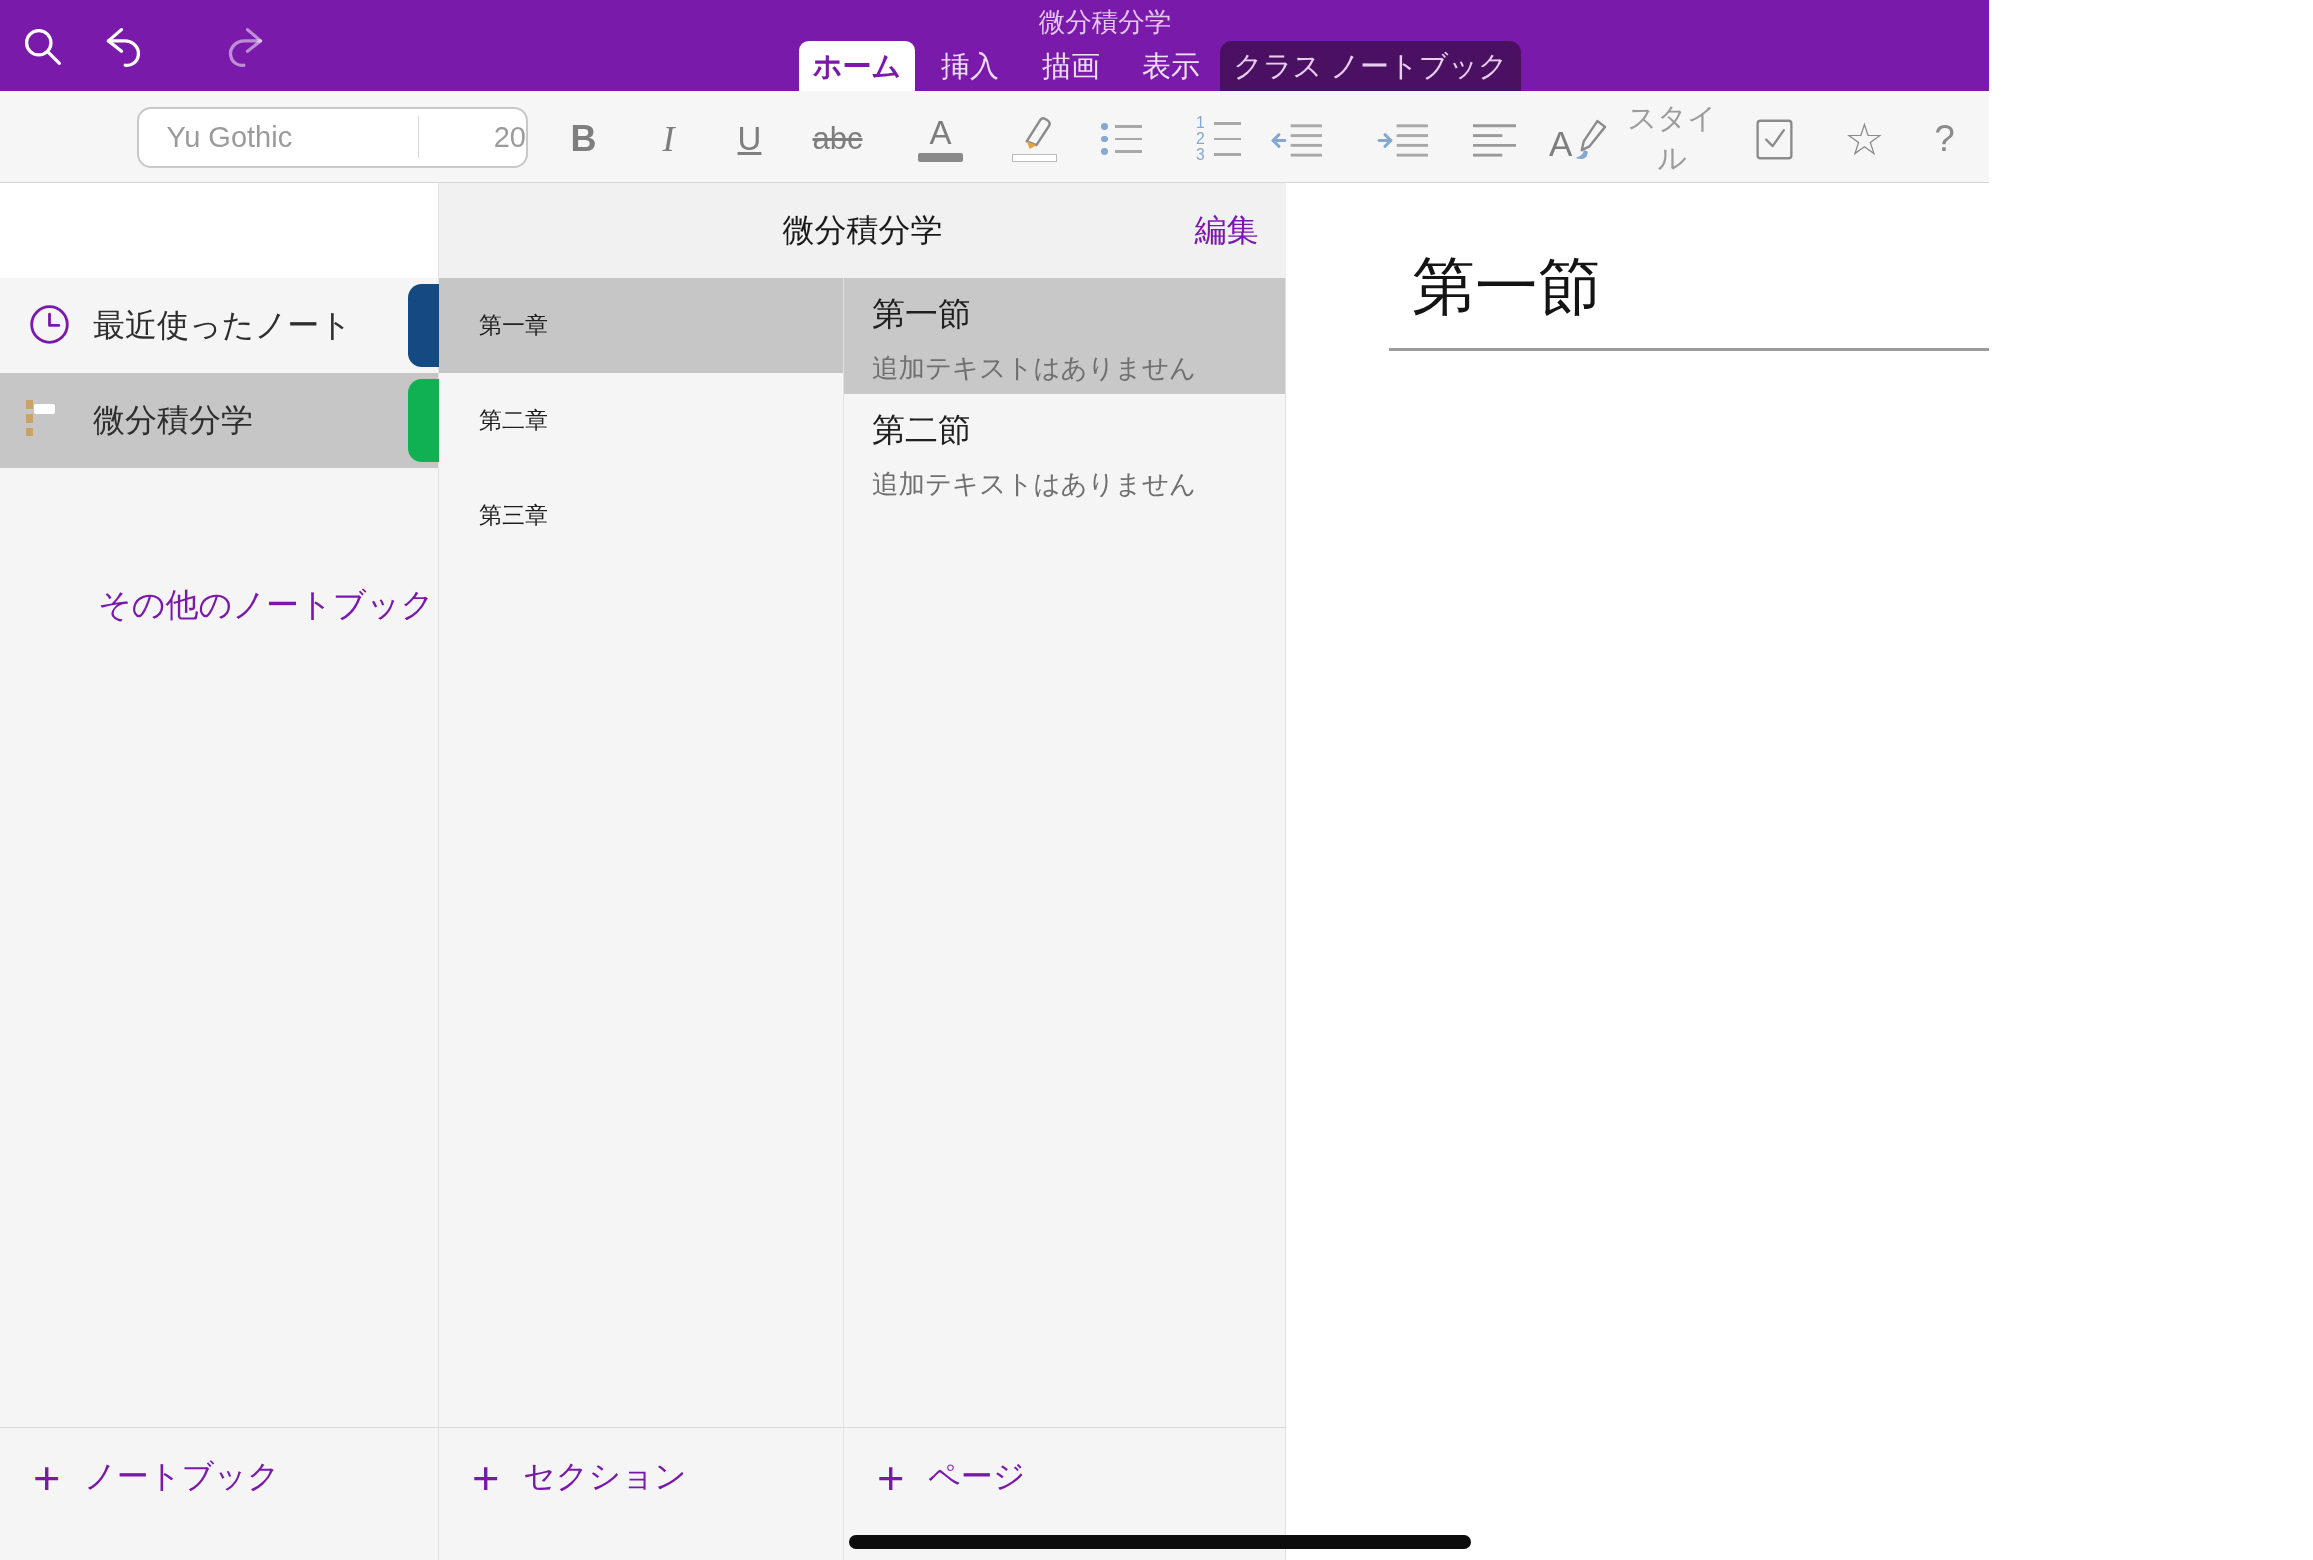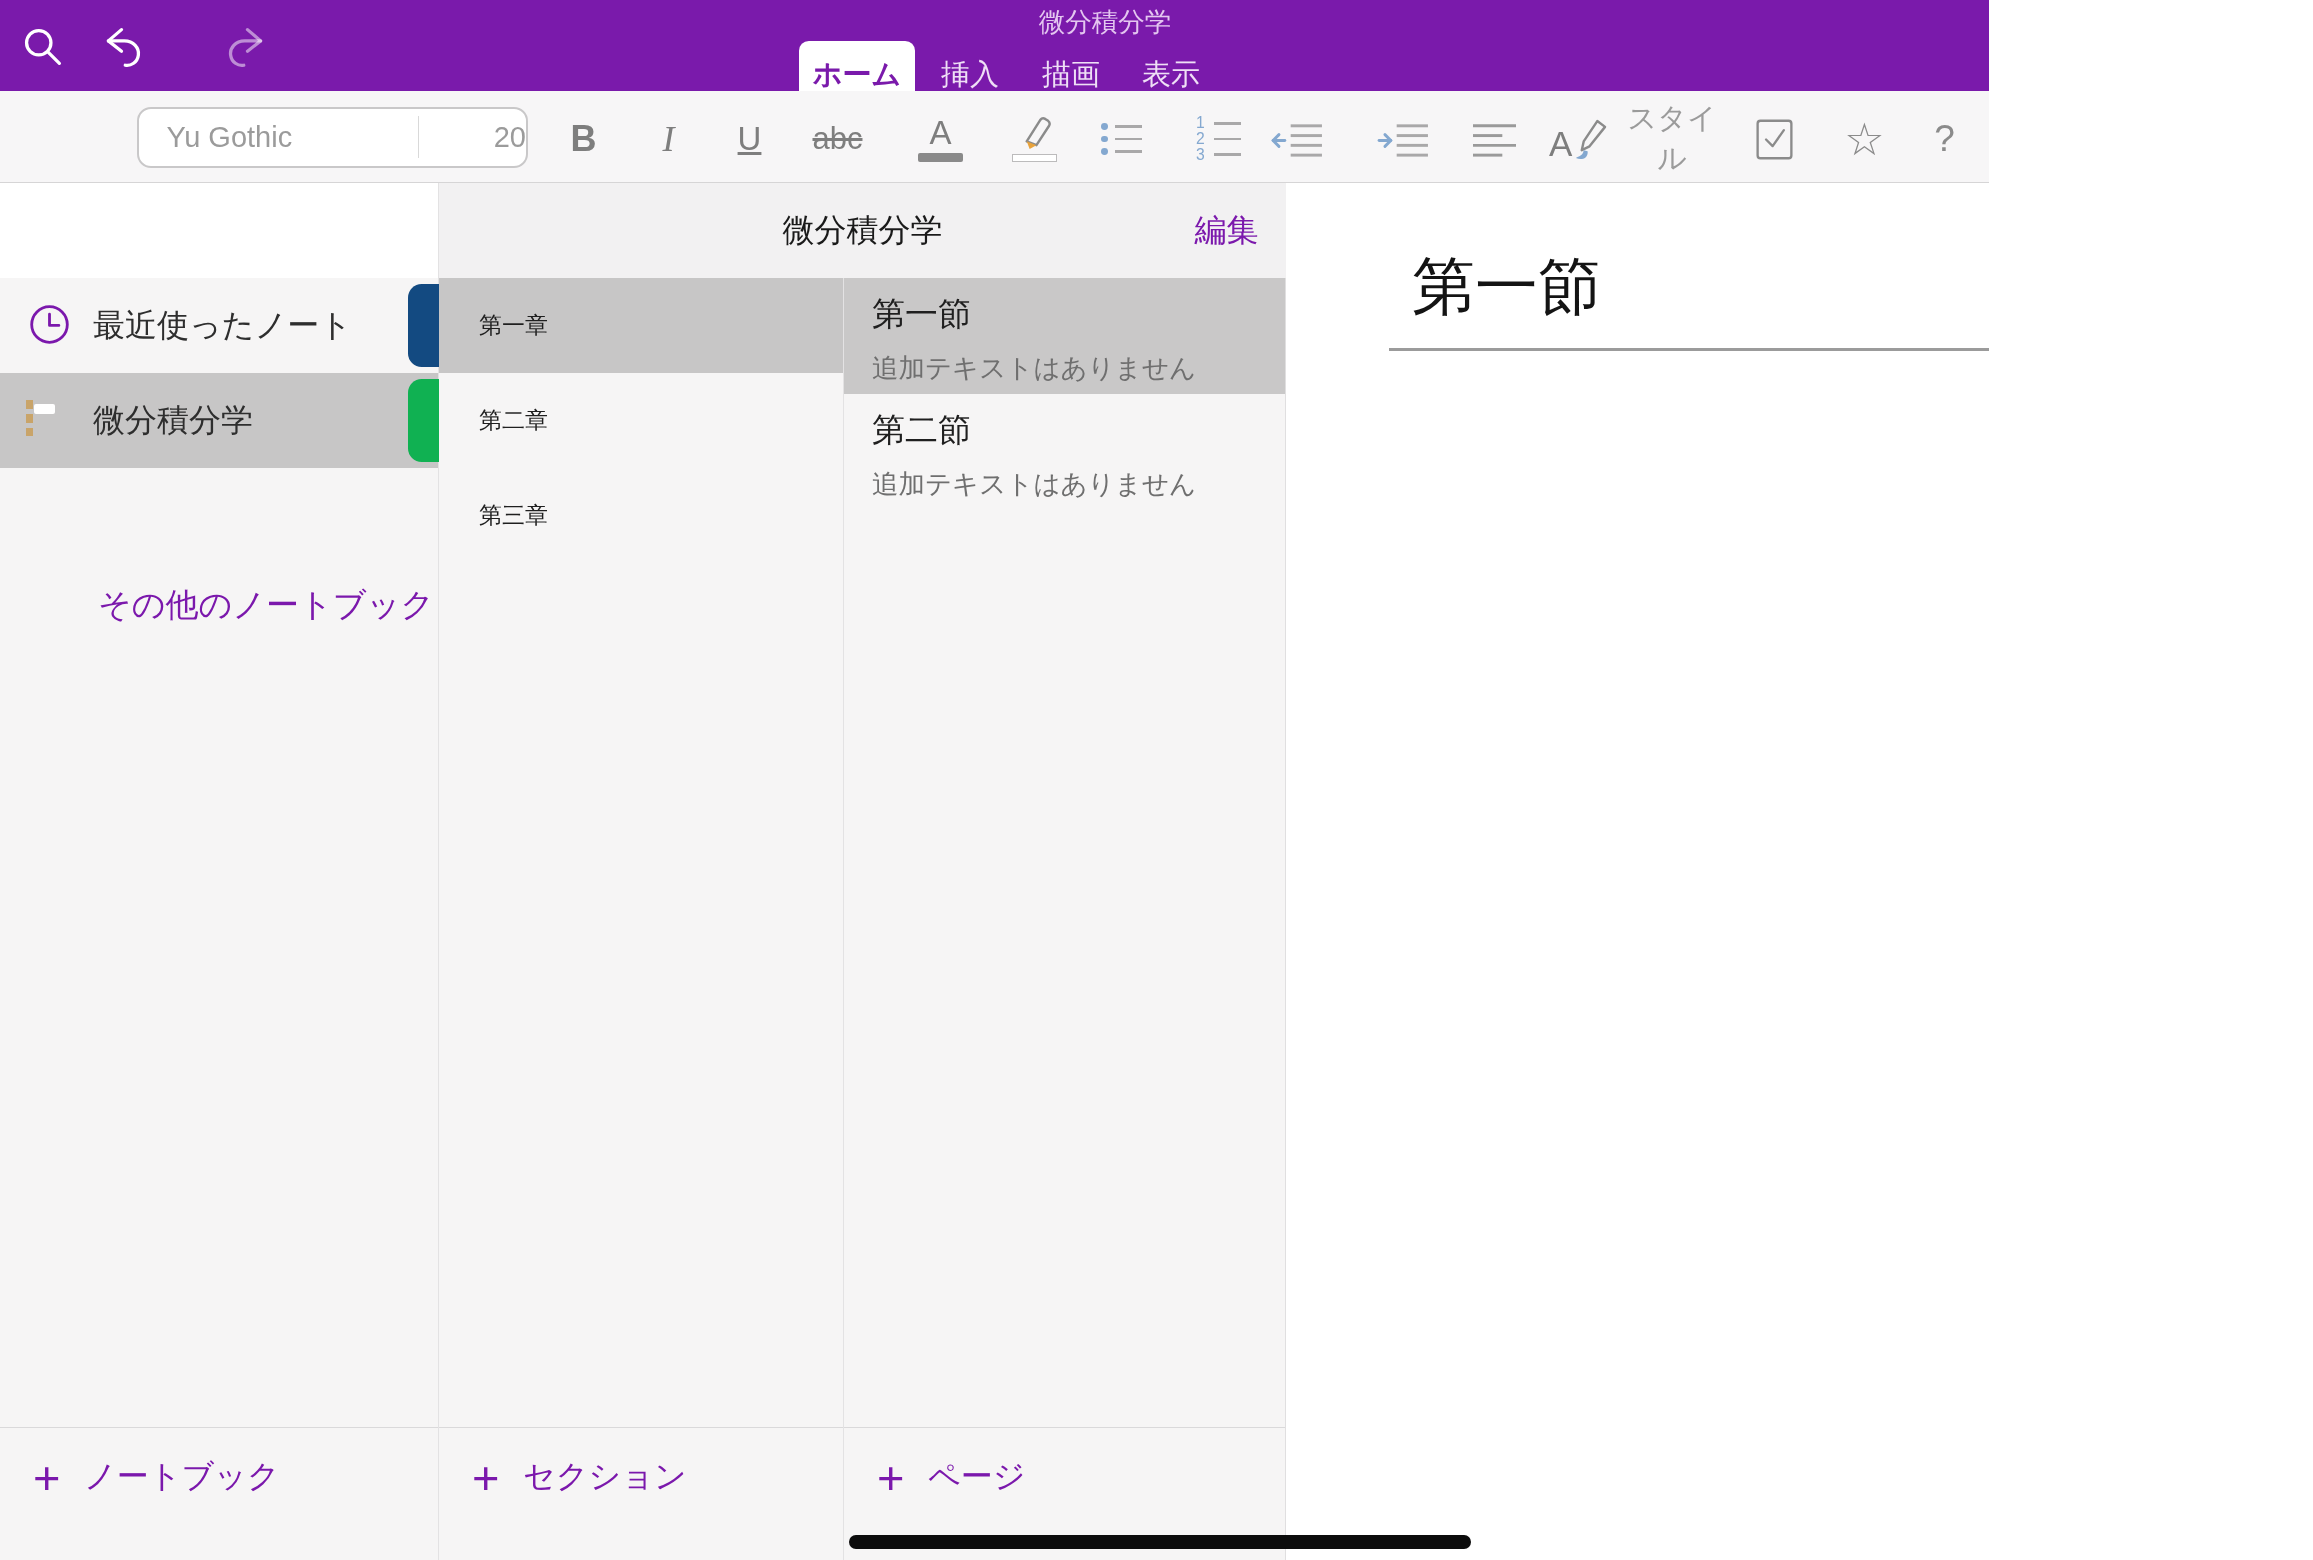--- a/index.html
+++ b/index.html
@@ -7,21 +7,21 @@
   .app{position:relative;width:1989px;height:1560px;overflow:hidden;
        font-family:"Liberation Sans","DejaVu Sans",sans-serif;background:#fca5a5;}
 
   
   .header{position:absolute;left:0;top:0;width:2313px;height:91px;background:#7a1aab;}
   .hdr-title{position:absolute;left:1105px;top:3.9px;transform:translateX(-50%);
              font-size:26.5px;color:#e4c6f0;white-space:nowrap;}
   .hbtn{position:absolute;top:23.5px;width:45px;height:45px;border:none;background:transparent;padding:0;cursor:pointer;}
   .hbtn svg{width:45px;height:45px;display:block;}
   .tab{position:absolute;top:41px;height:50px;line-height:50px;text-align:center;
-       font-size:29px;color:#efdff6;border:none;background:transparent;padding:8px;cursor:pointer;white-space:nowrap;}
+       font-size:29px;color:#efdff6;border:none;background:transparent;padding:0;cursor:pointer;white-space:nowrap;}
   .tab.sel{background:#ffffff;color:#7a1aab;font-weight:bold;border-radius:9.8px 9.8px 0 0;}
   .tab.dark{background:#4a1162;color:#e8cdf0;border-radius:11.8px 11.8px 0 0;}
 
   
   .toolbar{position:absolute;left:0;top:91px;width:2313px;height:92px;background:#f7f6f7;
            border-bottom:1px solid #d6d5d6;}
   .fontbox{position:absolute;left:137px;top:15.7px;width:391px;height:61px;background:#fff;
            border:2px solid #c9c8c9;border-radius:14px;}
   .fontname{position:absolute;left:27.4px;top:0;line-height:57px;font-size:29px;color:#9b9b9b;}
   .fontdiv{position:absolute;left:279px;top:7.8px;bottom:7.8px;width:1px;background:#d9d9d9;}
@@ -133,20 +133,21 @@
             <path d="M24 6 L10 18 L24 29"></path>
             <path d="M10 18 H27 C37 18 43 26 42 33 C41 41 34 45 28 44"></path>
           </svg>
       </span>
     </button>
 
     <button class="tab sel" style="left:799px;width:116px;">ホーム</button>
     <button class="tab" style="left:931px;width:78px;">挿入</button>
     <button class="tab" style="left:1032px;width:78px;">描画</button>
     <button class="tab" style="left:1132px;width:78px;">表示</button>
+    <button class="tab dark" style="left:1220px;width:301px;">クラス ノートブック</button>
 
     <button class="hbtn" style="left:2012px;">
       <span>
         <svg viewBox="0 0 48 48" fill="none" stroke="#ffffff" stroke-width="3" stroke-linejoin="round">
             <path d="M24 7 C16 7 11 13.5 11 21 V31 L7 37 H41 L37 31 V21 C37 13.5 32 7 24 7 Z"></path>
             <path d="M20 40 a4.5 4.5 0 0 0 9 0" stroke-linecap="round"></path>
           </svg>
       </span>
     </button>
     <button class="hbtn" style="left:2091px;">

